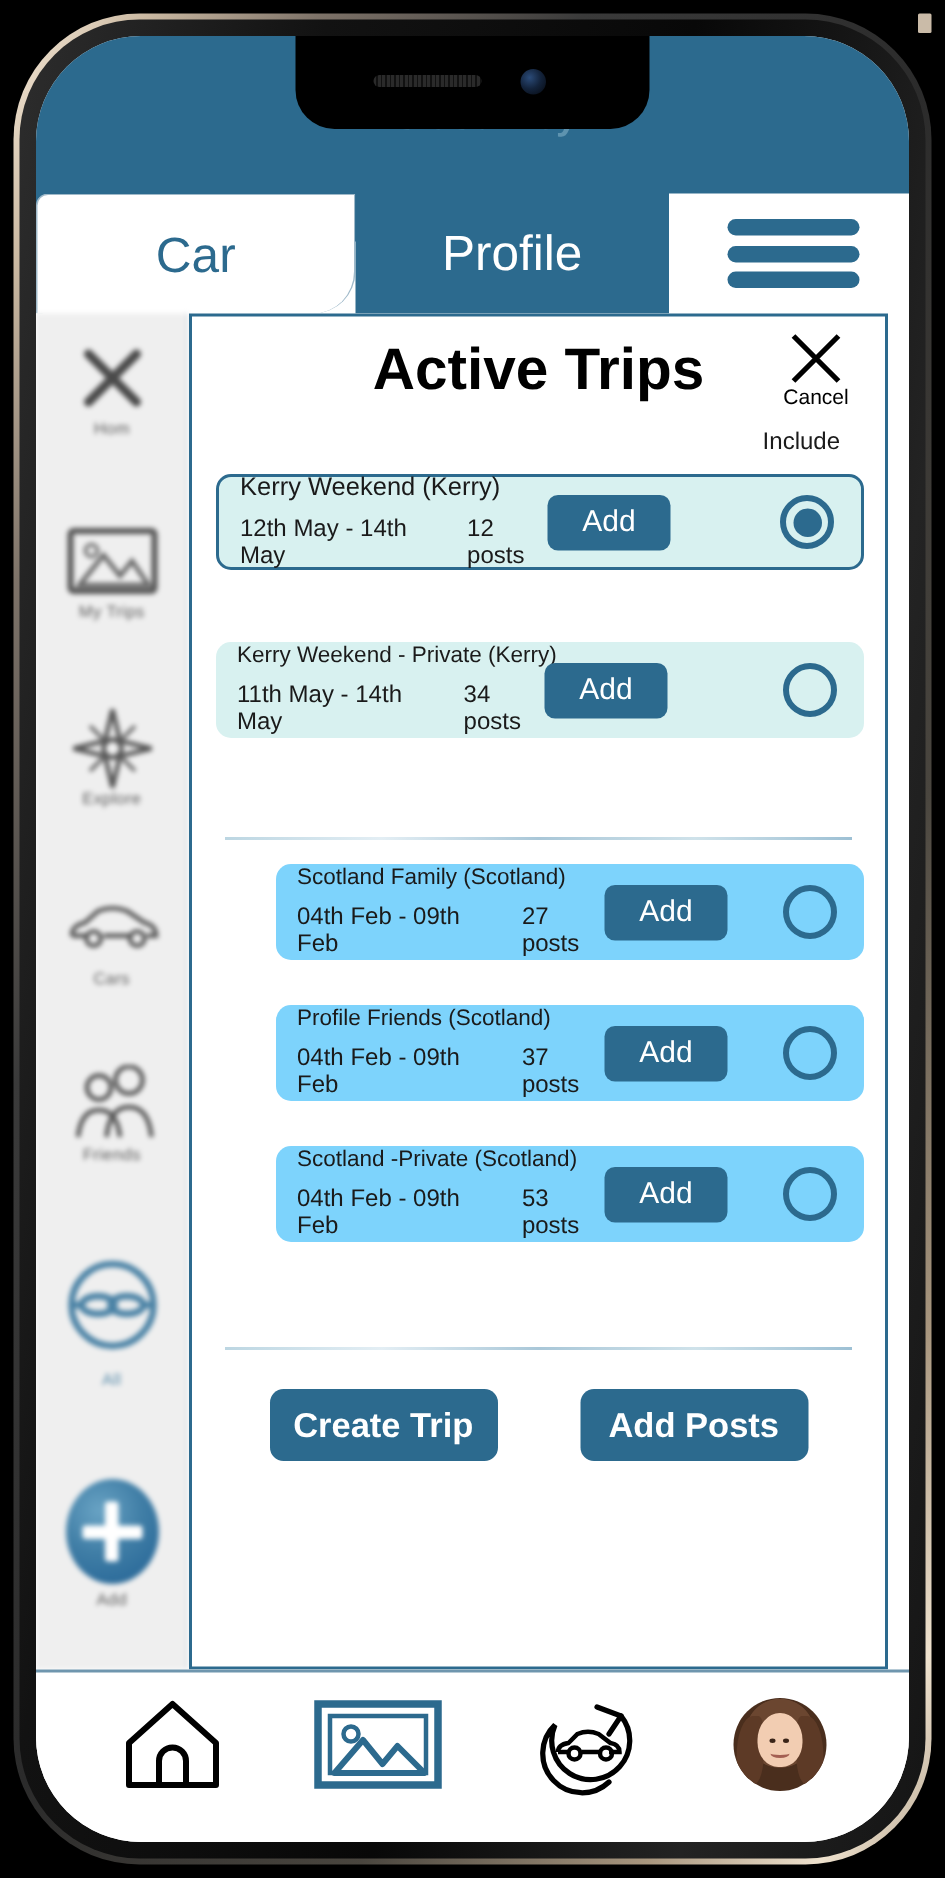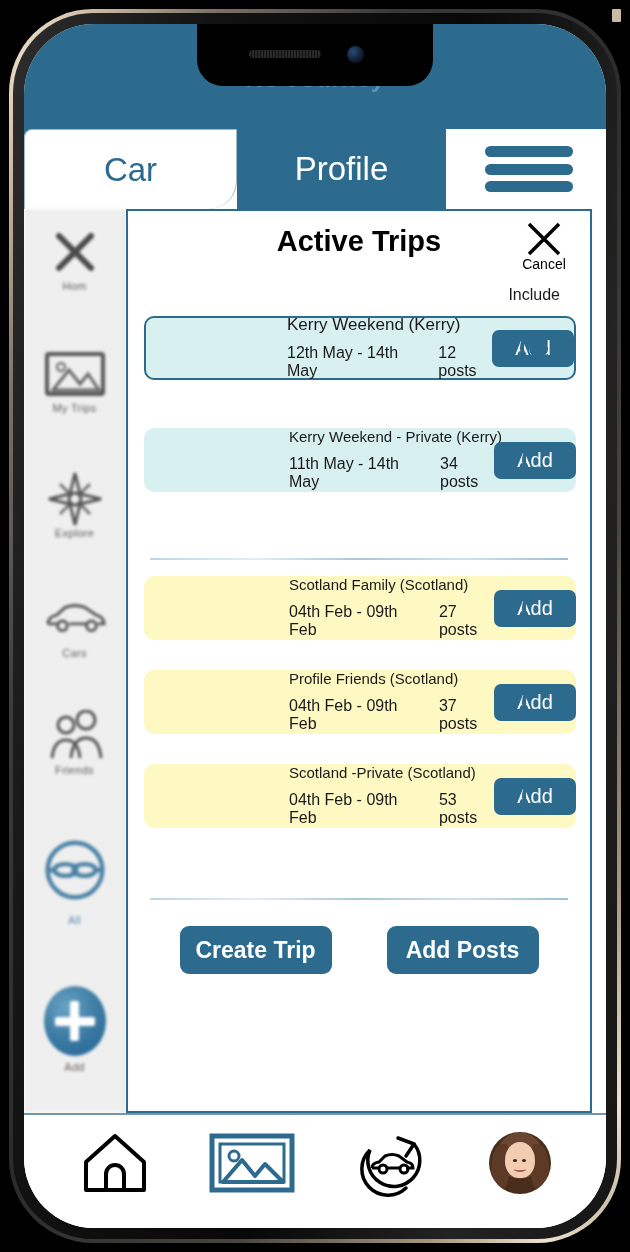--- a/index.html
+++ b/index.html
@@ -154,21 +154,21 @@
     border: 2px solid #2c6a8e;
     display: flex; flex-direction: column;
   }
   #modal-header {
     position: relative;
     height: 72px;
   }
   #modal-title {
     position: absolute; left: 0; right: 0; top: 14px;
     text-align: center;
-    font-size: 29px; font-weight: bold; color: #000;
+    font-size: 39px; font-weight: bold; color: #000;
   }
   #cancel-button {
     position: absolute; right: 18px; top: 8px;
     width: 56px; text-align: center;
   }
   #cancel-icon { display: block; margin: 0 auto; }
   #cancel-label { font-size: 14px; color: #000; margin-top: -3px; }
 
   #include-label {
     text-align: right; padding-right: 30px;
@@ -178,24 +178,23 @@
 
   
   .trip-list { padding: 12px 14px 0 16px; }
   .trip-card {
     position: relative;
     height: 64px;
     border-radius: 10px;
     display: flex; align-items: center;
     padding-left: 14px;
     margin-bottom: 14px;
-    justify-content: flex-end;
   }
   .trip-card.active-card   { background: #d8f1f0; }
-  .trip-card.inactive-card { background: #fef9c3; }
+  .trip-card.inactive-card { background: #7dd3fc; margin-left: 40px; }
   .trip-card.selected      { border: 2px solid #2c6a8e; }
   .trip-info { width: 205px; }
   .trip-name {
     font-size: 15px; color: #1a1a1a; line-height: 1.1;
     white-space: nowrap;
   }
   .trip-name.lg { font-size: 17px; }
   .trip-meta {
     margin-top: 9px;
     font-size: 16px; color: #1a1a1a;

